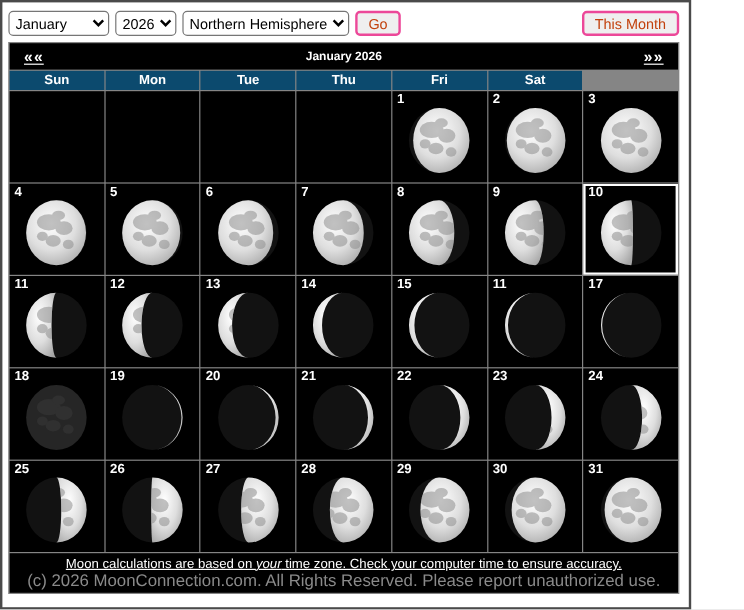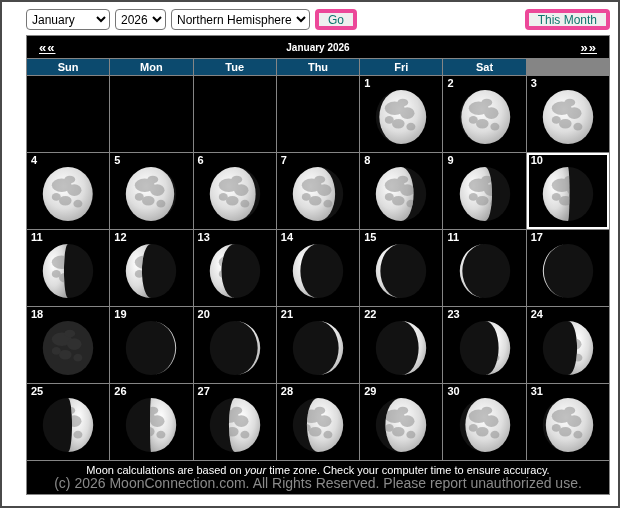--- a/index.html
+++ b/index.html
@@ -1,47 +1,47 @@
 <!DOCTYPE html>
 <html><head>
 <meta charset="utf-8">
 <style>
   * { margin:0; padding:0; box-sizing:border-box; }
   html,body { background:#fff; }
   body { width:620px; height:508px; font-family:"Liberation Sans", sans-serif; }
-  .page { width:620px; height:508px; border:2px solid #4a4a4a; background:#fff; padding:6px 8px 0 24px; overflow:hidden; }
+  .page { width:576px; height:508px; border:2px solid #4a4a4a; background:#fff; padding:6px 8px 0 5px; overflow:hidden; }
 
   
   .toolbar { display:flex; align-items:center; gap:5px; height:23px; margin-bottom:4px; }
   .toolbar select {
     height:21px; font-size:12px; font-family:inherit; color:#000;
     border:1px solid #767676; border-radius:4px; background:#fff; padding:0 1px;
   }
   .sel-month { width:84px; }
   .btn {
-    height:21px; font-size:12px; font-family:inherit; color:#0f766e;
-    border:4px solid #ec4899; border-radius:4px; background:#efefef; padding:0 9px; cursor:pointer;
+    height:21px; font-size:12px; font-family:inherit; color:#c2410c;
+    border:2px solid #ec4899; border-radius:4px; background:#efefef; padding:0 9px; cursor:pointer;
   }
   .push-right { margin-left:auto; }
 
   
   .calendar { background:#858585; border:1px solid #858585; display:flex; flex-direction:column; gap:1px; }
   .cal-header { background:#000; color:#fff; display:flex; align-items:center; height:22px; padding:0 12px; }
   .cal-title { flex:1; text-align:center; font-weight:bold; font-size:10px; }
   .nav-link { color:#fff; font-weight:bold; font-size:13px; text-decoration:underline; cursor:pointer; letter-spacing:1px; }
   .day-head, .week { display:grid; grid-template-columns:repeat(7,1fr); gap:1px; }
   .day-head div { background:#0c4a6e; color:#fff; font-weight:bold; font-size:11px; text-align:center; height:16px; line-height:16px; }
   .cell { background:#000; height:76px; position:relative; display:flex; align-items:center; justify-content:center; }
   .cell .num { position:absolute; top:1px; left:4px; color:#fff; font-size:11px; font-weight:bold; }
   .cell.today { box-shadow: inset 0 0 0 2px #fff; }
   .moon { display:block; margin-top:6px; }
 
   
   .cal-footer { background:#000; text-align:center; padding:3px 0 4px 0; }
-  .f1 { color:#fff; font-size:11px; line-height:13px; }
+  .f1 { color:#fff; font-size:11px; line-height:13px;text-decoration:underline; }
   .f2 { color:#8a8a8a; font-size:14px; line-height:13px; }
 </style>
 </head>
 <body>
 
 <div class="page">
 
   <div class="toolbar">
     <select class="sel-month">
       <option>January</option>

